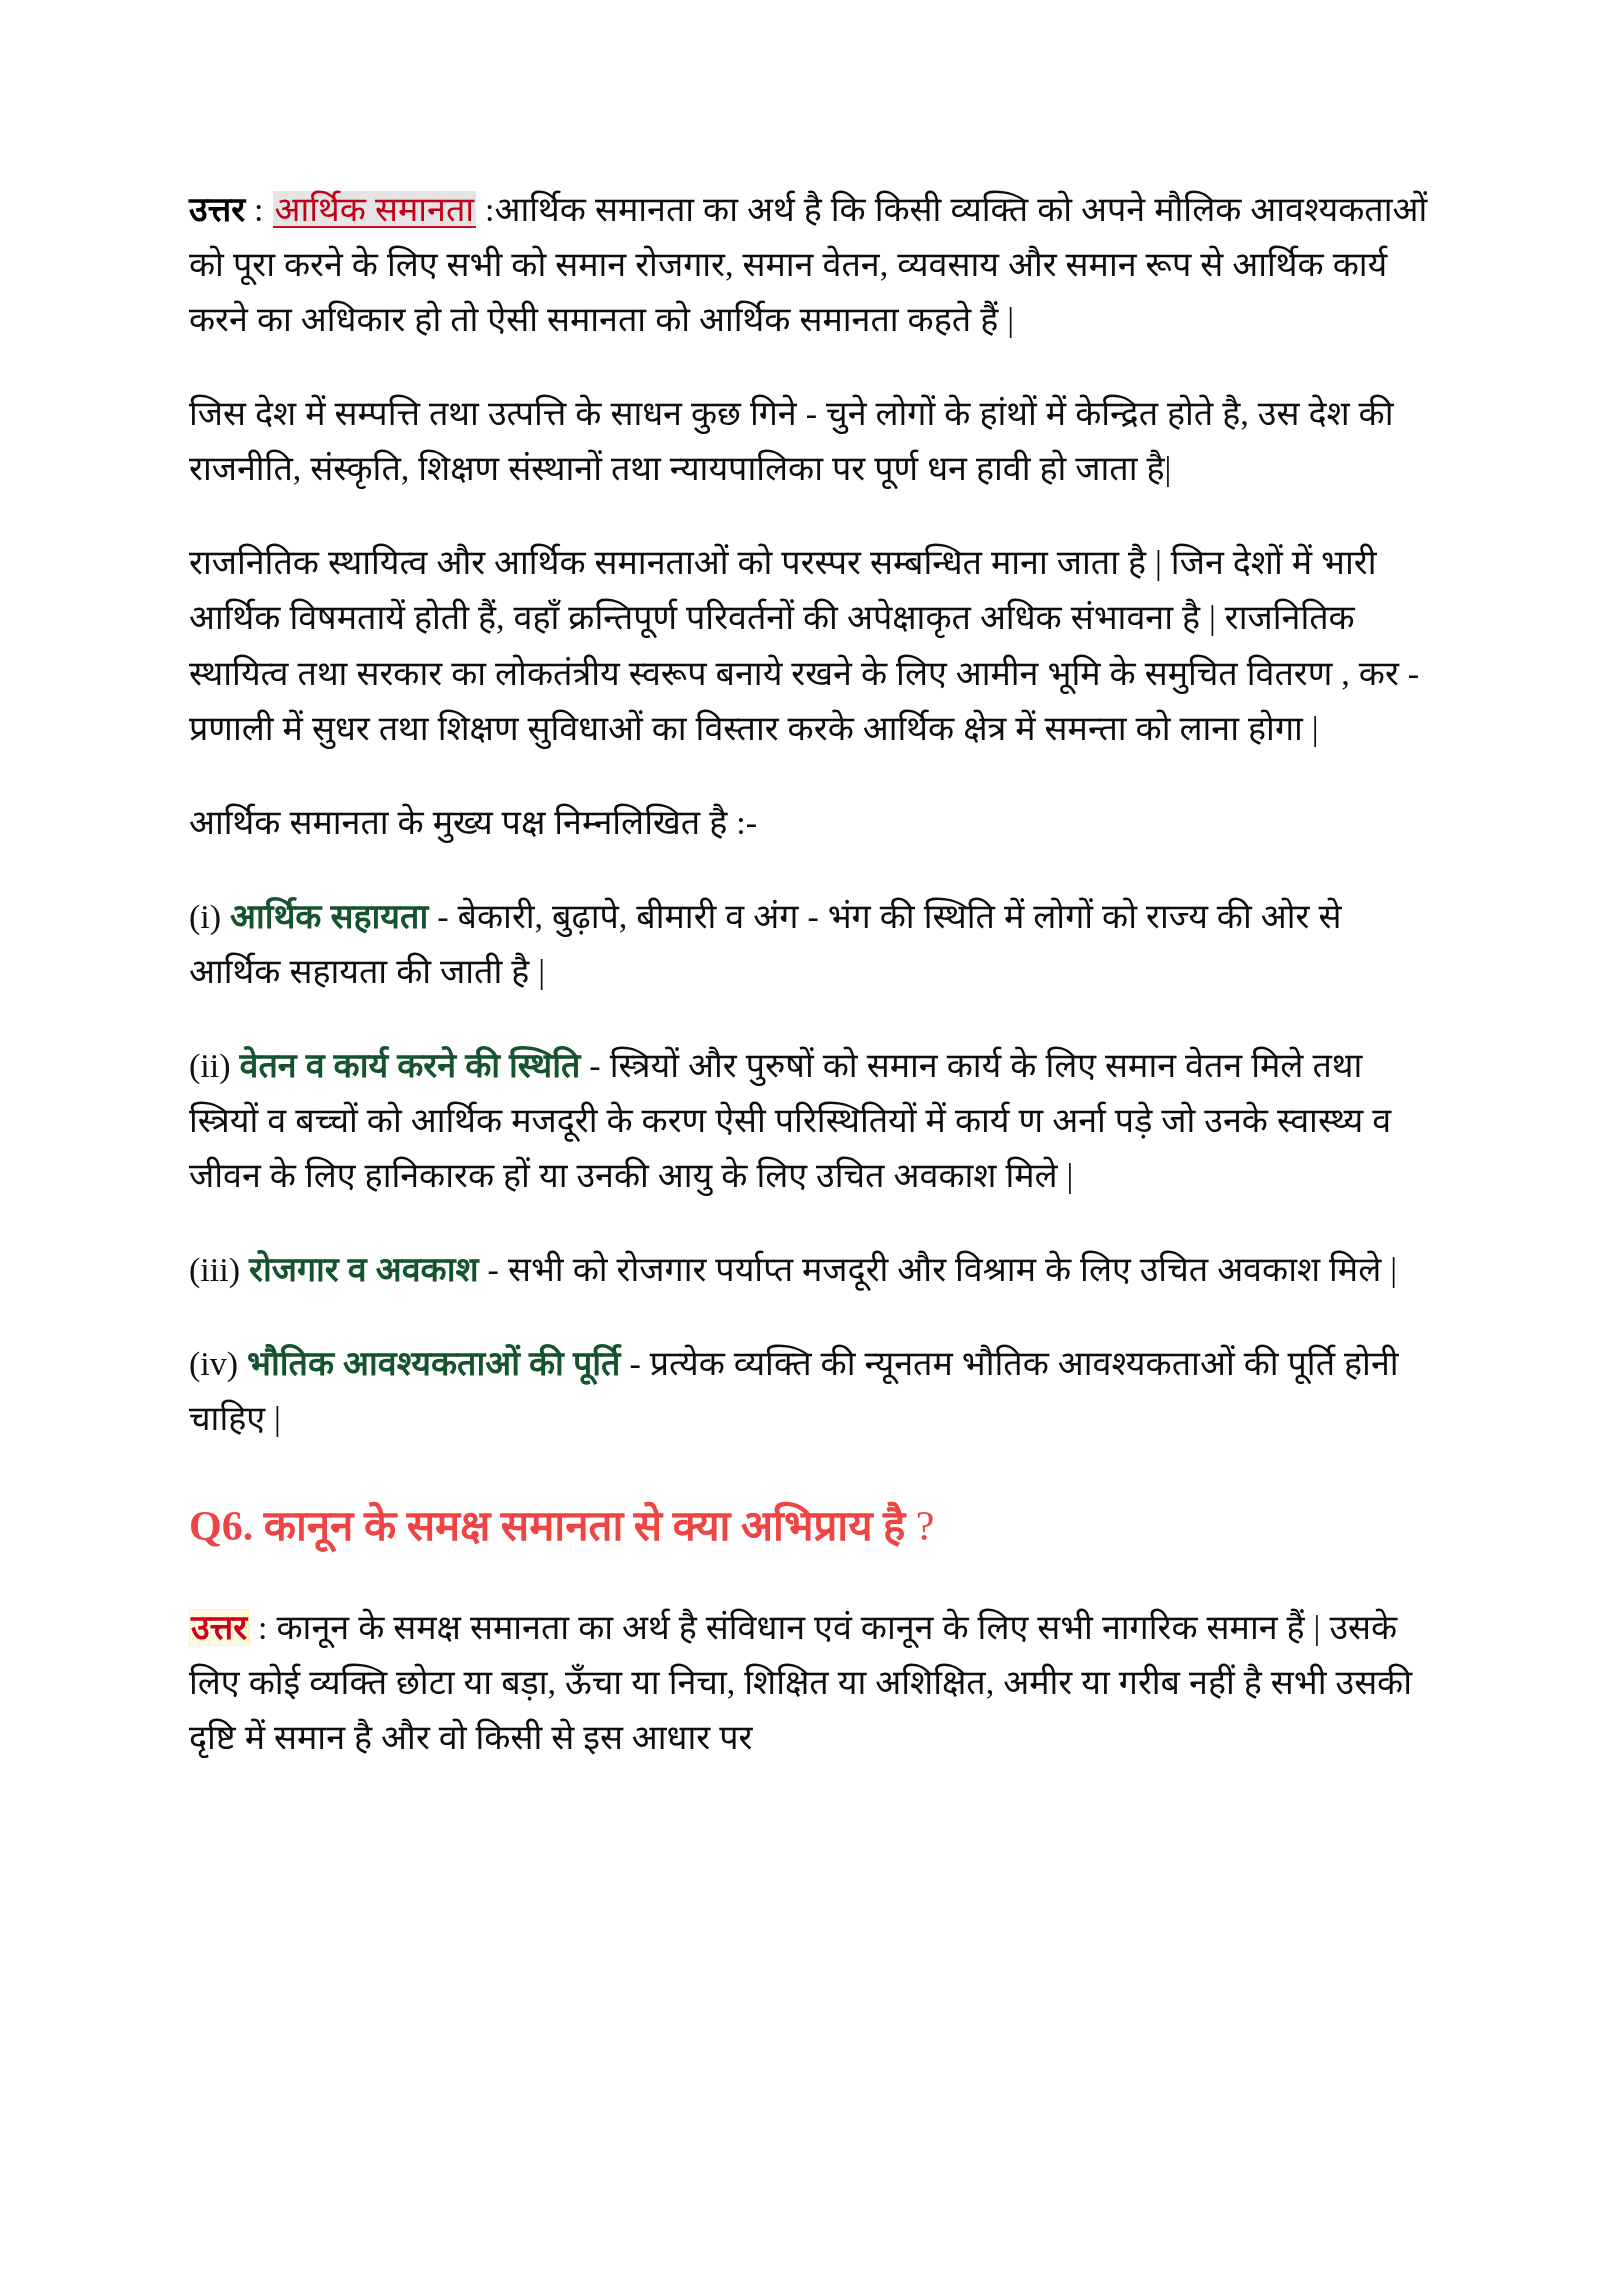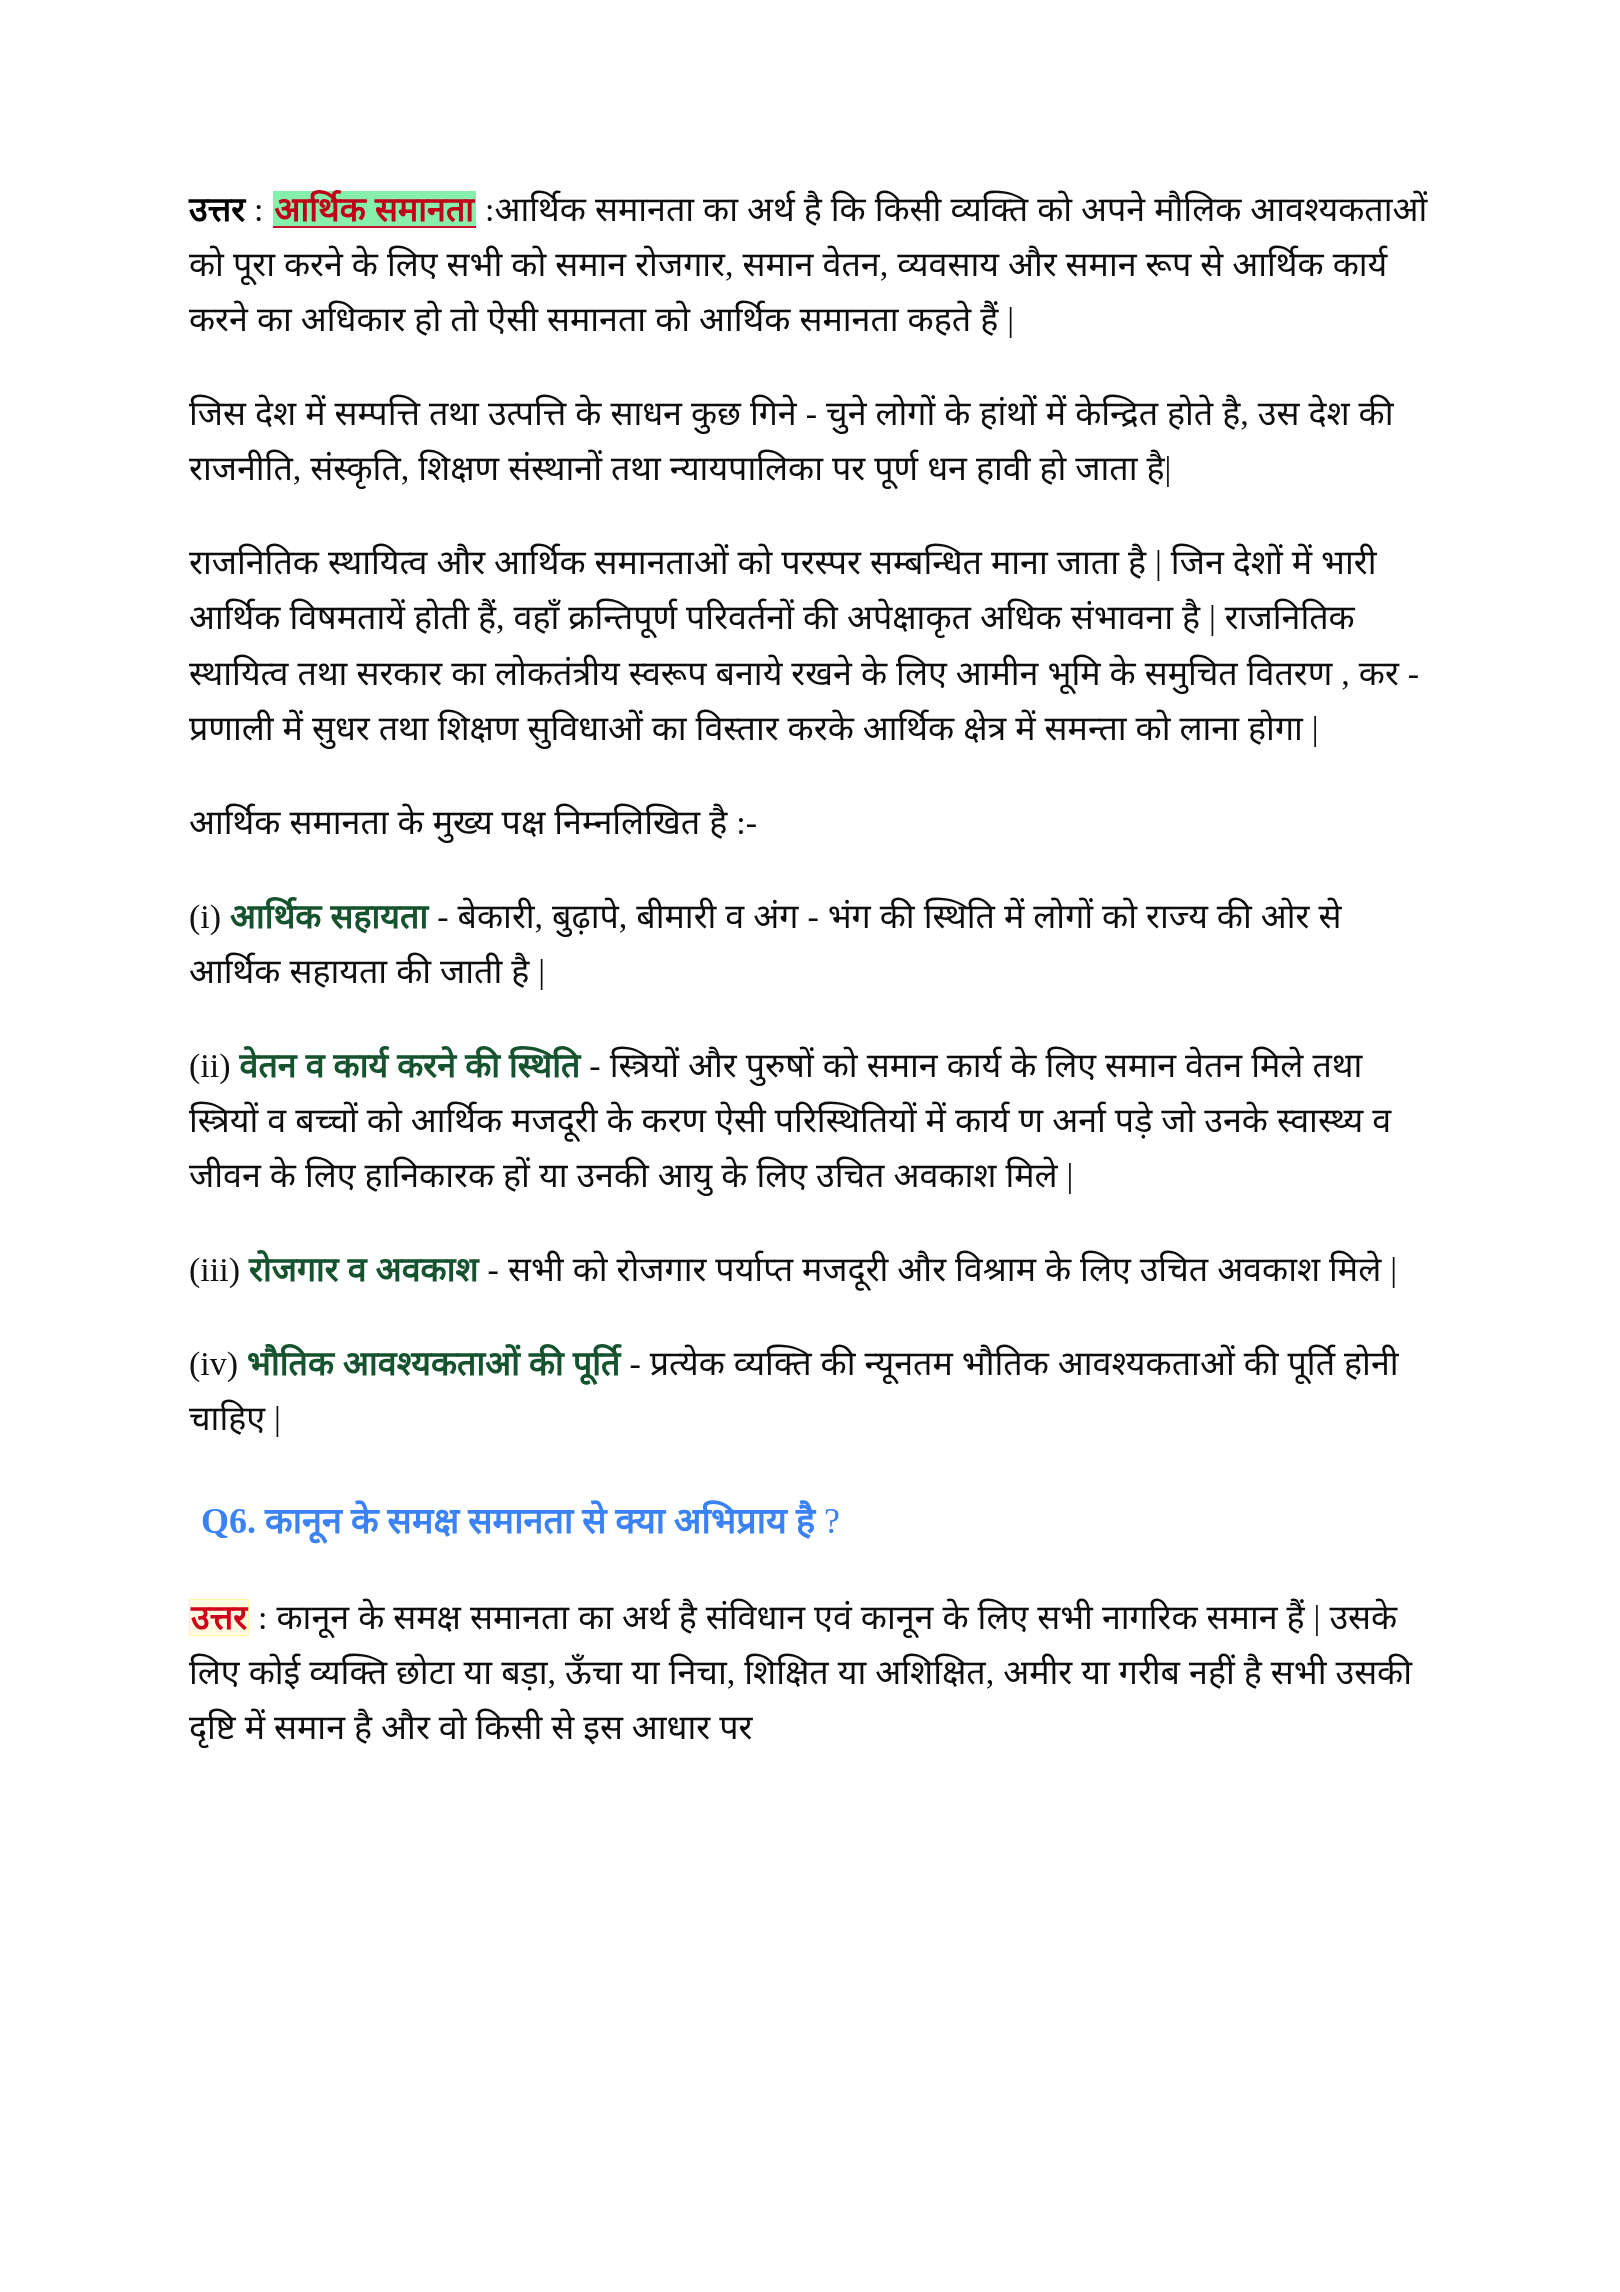--- a/index.html
+++ b/index.html
@@ -34,23 +34,23 @@
     line-height: 1.62;
     margin: 0 0 39px 0;
     text-align: left;
     word-spacing: 0.5px;
     color: #0d0d0d;
   }
   .para.gap-lg {
     margin-bottom: 47px;
   }
   .hl-red {
-    background: #86efac;
+    background: #e5e5e5;
     color: #c00018;
-    font-weight: bold;
+    font-weight: normal;
     padding: 0 2px;
     box-shadow: 0 -2px 0 0 #c8102e inset, 0 0 0 0 transparent;
   }
   .red-head {
     color: #c8102e;
     font-weight: bold;
     font-size: 34px;
     line-height: 1.6;
     margin: 0 0 39px 0;
     display: block;
@@ -58,23 +58,23 @@
   .red-head .comma {
     color: #1a1a1a;
     font-weight: normal;
   }
   .bold-blk {
     font-weight: bold;
     color: #000000;
   }
   .q-head {
     font-weight: bold;
-    font-size: 36px;
-    color: #3b82f6;
-    margin: 0 0 39px 12px;
+    font-size: 42px;
+    color: #ef4444;
+    margin: 0 0 39px 0;
     line-height: 1.6;
   }
   .q-head .qmark {
     font-weight: normal;
   }
   .ans-chip {
     display: inline;
     background: #fffdf0;
     color: #e00018;
     font-weight: bold;

